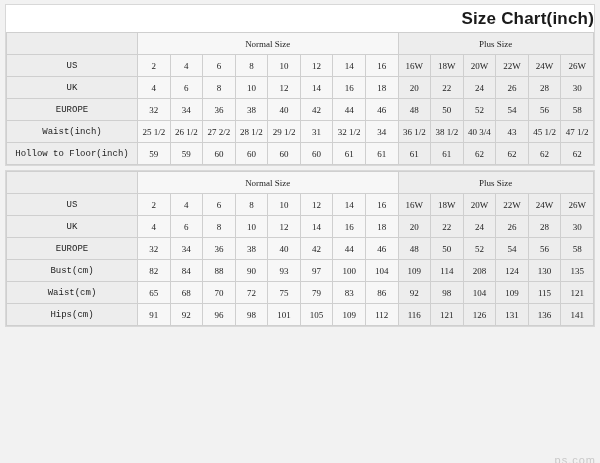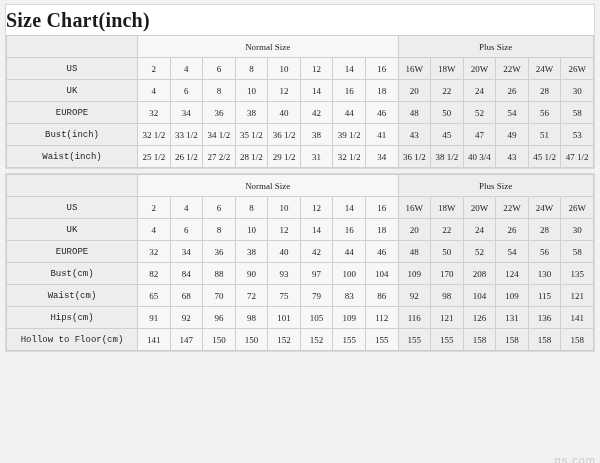--- a/index.html
+++ b/index.html
@@ -19,26 +19,26 @@
     box-sizing: border-box;
   }
   .chart-block {
     background: #ffffff;
     border: 1px solid #d8d8d8;
     box-sizing: border-box;
     margin: 4px 5px;
     width: 590px;
   }
   .chart-title {
-    text-align: left;
-    font-size: 20px;
+    text-align: right;
+    font-size: 17px;
     font-weight: bold;
     color: #1a1a1a;
     padding: 4px 0 3px 0;
-    font-family: Liberation Serif, serif;
+    font-family: Liberation Sans, sans-serif;
     letter-spacing: 0.2px;
   }
   table.size-table {
     border-collapse: collapse;
     width: 100%;
     table-layout: fixed;
     font-family: "Liberation Serif", serif;
     border-radius: 23px;
   }
   table.size-table td, table.size-table th {
@@ -149,53 +149,53 @@
             <td class="normal-cell hdr-cell">44</td>
             <td class="normal-cell hdr-cell">46</td>
             <td class="plus-cell hdr-cell">48</td>
             <td class="plus-cell hdr-cell">50</td>
             <td class="plus-cell hdr-cell">52</td>
             <td class="plus-cell hdr-cell">54</td>
             <td class="plus-cell hdr-cell">56</td>
             <td class="plus-cell hdr-cell">58</td>
           </tr>
           <tr>
-            <td class="rowlabel">Bust(inch)</td>
-            <td class="normal-cell">32 1/2</td>
-            <td class="normal-cell">33 1/2</td>
-            <td class="normal-cell">34 1/2</td>
-            <td class="normal-cell">35 1/2</td>
-            <td class="normal-cell">36 1/2</td>
-            <td class="normal-cell">38</td>
-            <td class="normal-cell">39 1/2</td>
-            <td class="normal-cell">41</td>
-            <td class="plus-cell">43</td>
-            <td class="plus-cell">45</td>
-            <td class="plus-cell">47</td>
-            <td class="plus-cell">49</td>
-            <td class="plus-cell">51</td>
-            <td class="plus-cell">53</td>
-          </tr>
-          <tr>
             <td class="rowlabel">Waist(inch)</td>
             <td class="normal-cell">25 1/2</td>
             <td class="normal-cell">26 1/2</td>
             <td class="normal-cell">27 2/2</td>
             <td class="normal-cell">28 1/2</td>
             <td class="normal-cell">29 1/2</td>
             <td class="normal-cell">31</td>
             <td class="normal-cell">32 1/2</td>
             <td class="normal-cell">34</td>
             <td class="plus-cell">36 1/2</td>
             <td class="plus-cell">38 1/2</td>
             <td class="plus-cell">40 3/4</td>
             <td class="plus-cell">43</td>
             <td class="plus-cell">45 1/2</td>
             <td class="plus-cell">47 1/2</td>
           </tr>
+          <tr>
+            <td class="rowlabel">Hollow to Floor(inch)</td>
+            <td class="normal-cell">59</td>
+            <td class="normal-cell">59</td>
+            <td class="normal-cell">60</td>
+            <td class="normal-cell">60</td>
+            <td class="normal-cell">60</td>
+            <td class="normal-cell">60</td>
+            <td class="normal-cell">61</td>
+            <td class="normal-cell">61</td>
+            <td class="plus-cell">61</td>
+            <td class="plus-cell">61</td>
+            <td class="plus-cell">62</td>
+            <td class="plus-cell">62</td>
+            <td class="plus-cell">62</td>
+            <td class="plus-cell">62</td>
+          </tr>
         </tbody>
     </table>
   </div>
 
   <div class="chart-block">
     <table class="size-table">
       <tbody>
           <tr>
             <td class="corner rowlabel"></td>
             <td class="group-head normal-cell" colspan="8">Normal Size</td>
@@ -256,21 +256,21 @@
             <td class="rowlabel">Bust(cm)</td>
             <td class="normal-cell">82</td>
             <td class="normal-cell">84</td>
             <td class="normal-cell">88</td>
             <td class="normal-cell">90</td>
             <td class="normal-cell">93</td>
             <td class="normal-cell">97</td>
             <td class="normal-cell">100</td>
             <td class="normal-cell">104</td>
             <td class="plus-cell">109</td>
-            <td class="plus-cell">170</td>
+            <td class="plus-cell">114</td>
             <td class="plus-cell">208</td>
             <td class="plus-cell">124</td>
             <td class="plus-cell">130</td>
             <td class="plus-cell">135</td>
           </tr>
           <tr>
             <td class="rowlabel">Waist(cm)</td>
             <td class="normal-cell">65</td>
             <td class="normal-cell">68</td>
             <td class="normal-cell">70</td>
@@ -296,35 +296,18 @@
             <td class="normal-cell">105</td>
             <td class="normal-cell">109</td>
             <td class="normal-cell">112</td>
             <td class="plus-cell">116</td>
             <td class="plus-cell">121</td>
             <td class="plus-cell">126</td>
             <td class="plus-cell">131</td>
             <td class="plus-cell">136</td>
             <td class="plus-cell">141</td>
           </tr>
-          <tr>
-            <td class="rowlabel">Hollow to Floor(cm)</td>
-            <td class="normal-cell">141</td>
-            <td class="normal-cell">147</td>
-            <td class="normal-cell">150</td>
-            <td class="normal-cell">150</td>
-            <td class="normal-cell">152</td>
-            <td class="normal-cell">152</td>
-            <td class="normal-cell">155</td>
-            <td class="normal-cell">155</td>
-            <td class="plus-cell">155</td>
-            <td class="plus-cell">155</td>
-            <td class="plus-cell">158</td>
-            <td class="plus-cell">158</td>
-            <td class="plus-cell">158</td>
-            <td class="plus-cell">158</td>
-          </tr>
         </tbody>
     </table>
   </div>
 
   <div class="watermark">ps.com</div>
 </div>
 
 </body></html>

